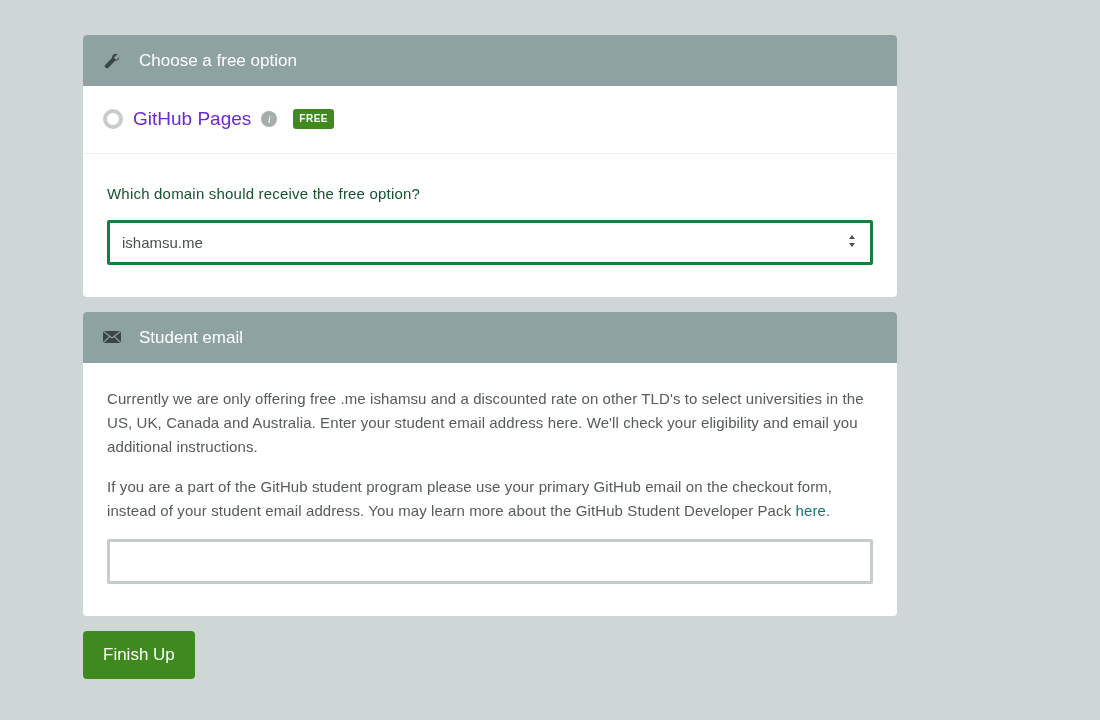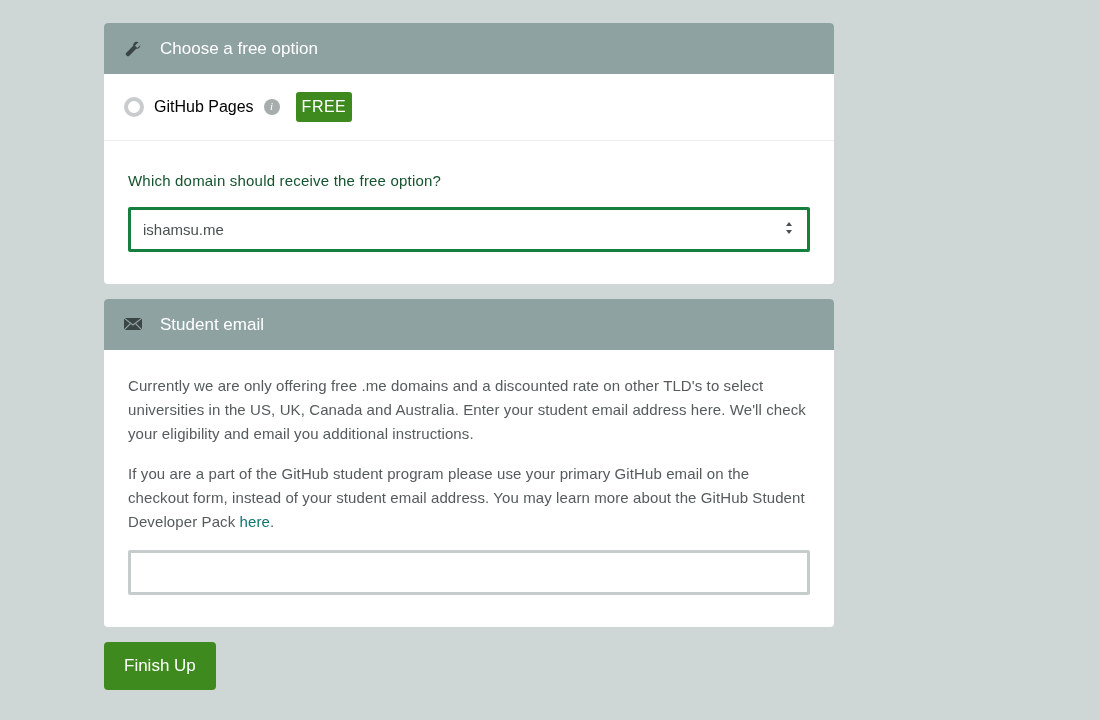--- a/index.html
+++ b/index.html
@@ -7,23 +7,23 @@
       background: #ced6d6;
       font-family: -apple-system, BlinkMacSystemFont, 'Segoe UI', Helvetica, Arial, sans-serif;
       color: #4a5050;
       font-size: 15px;
       line-height: 1.6;
       width: 1100px;
       height: 720px;
       overflow: hidden;
     }
     .container {
-      width: 730px;
-      margin-left: 104px;
-      padding-top: 23px;
+      width: 814px;
+      margin-left: 83px;
+      padding-top: 35px;
     }
     .card {
       background: #fff;
       border-radius: 4px;
       overflow: hidden;
       margin-bottom: 15px;
     }
     .card-header {
       background: #8fa2a2;
       color: #fff;
@@ -52,42 +52,42 @@
     .radio-outer {
       width: 20px;
       height: 20px;
       border: 4px solid #c9cccc;
       border-radius: 50%;
       background: #fff;
       flex-shrink: 0;
       cursor: pointer;
     }
     .opt-label {
-      color: #000000;
-      font-size: 16px;
+      color: #6d28d9;
+      font-size: 19px;
     }
     .info-icon {
       width: 16px;
       height: 16px;
       border-radius: 50%;
       background: #a7adad;
       display: inline-flex;
       align-items: center;
       justify-content: center;
       color: #fff;
       font-size: 11px;
       font-style: italic;
       font-family: Georgia, serif;
       cursor: pointer;
     }
     .badge {
       background: #3f8a1e;
       color: #fff;
-      font-size: 16px;
-      font-weight: 400;
+      font-size: 10px;
+      font-weight: 700;
       letter-spacing: 0.5px;
       padding: 2px 6px;
       border-radius: 3px;
       margin-left: 6px;
     }
     .section-body {
       padding: 28px 24px 32px 24px;
     }
     .field-label {
       color: #14532d;
@@ -207,21 +207,21 @@
         <svg width="18" height="12" viewBox="0 0 18 12" fill="#3c4545">
           <rect x="0" y="0" width="18" height="12" rx="1"></rect>
           <path d="M0 0 L9 7 L18 0" stroke="#8fa2a2" stroke-width="1.2" fill="none"></path>
           <path d="M0 12 L6.5 5.5 M18 12 L11.5 5.5" stroke="#8fa2a2" stroke-width="1.2" fill="none"></path>
         </svg>
       </span>
       <span>Student email</span>
     </div>
 
     <div class="email-body">
-      <p>Currently we are only offering free .me domains and a discounted rate on other TLD's to select universities in the US, UK, Canada and Australia. Enter your student email address here. We'll check your eligibility and email you additional instructions.</p>
+      <p>Currently we are only offering free .me ishamsu and a discounted rate on other TLD's to select universities in the US, UK, Canada and Australia. Enter your student email address here. We'll check your eligibility and email you additional instructions.</p>
       <p>
         <span>If you are a part of the GitHub student program please use your primary GitHub email on the checkout form, instead of your student email address. You may learn more about the GitHub Student Developer Pack </span><a>here</a><span class="period">.</span>
       </p>
       <input type="text" class="text-input" value="" style="">
     </div>
   </div>
 
   <div class="finish-row">
     <button class="finish-btn">Finish Up</button>
   </div>

